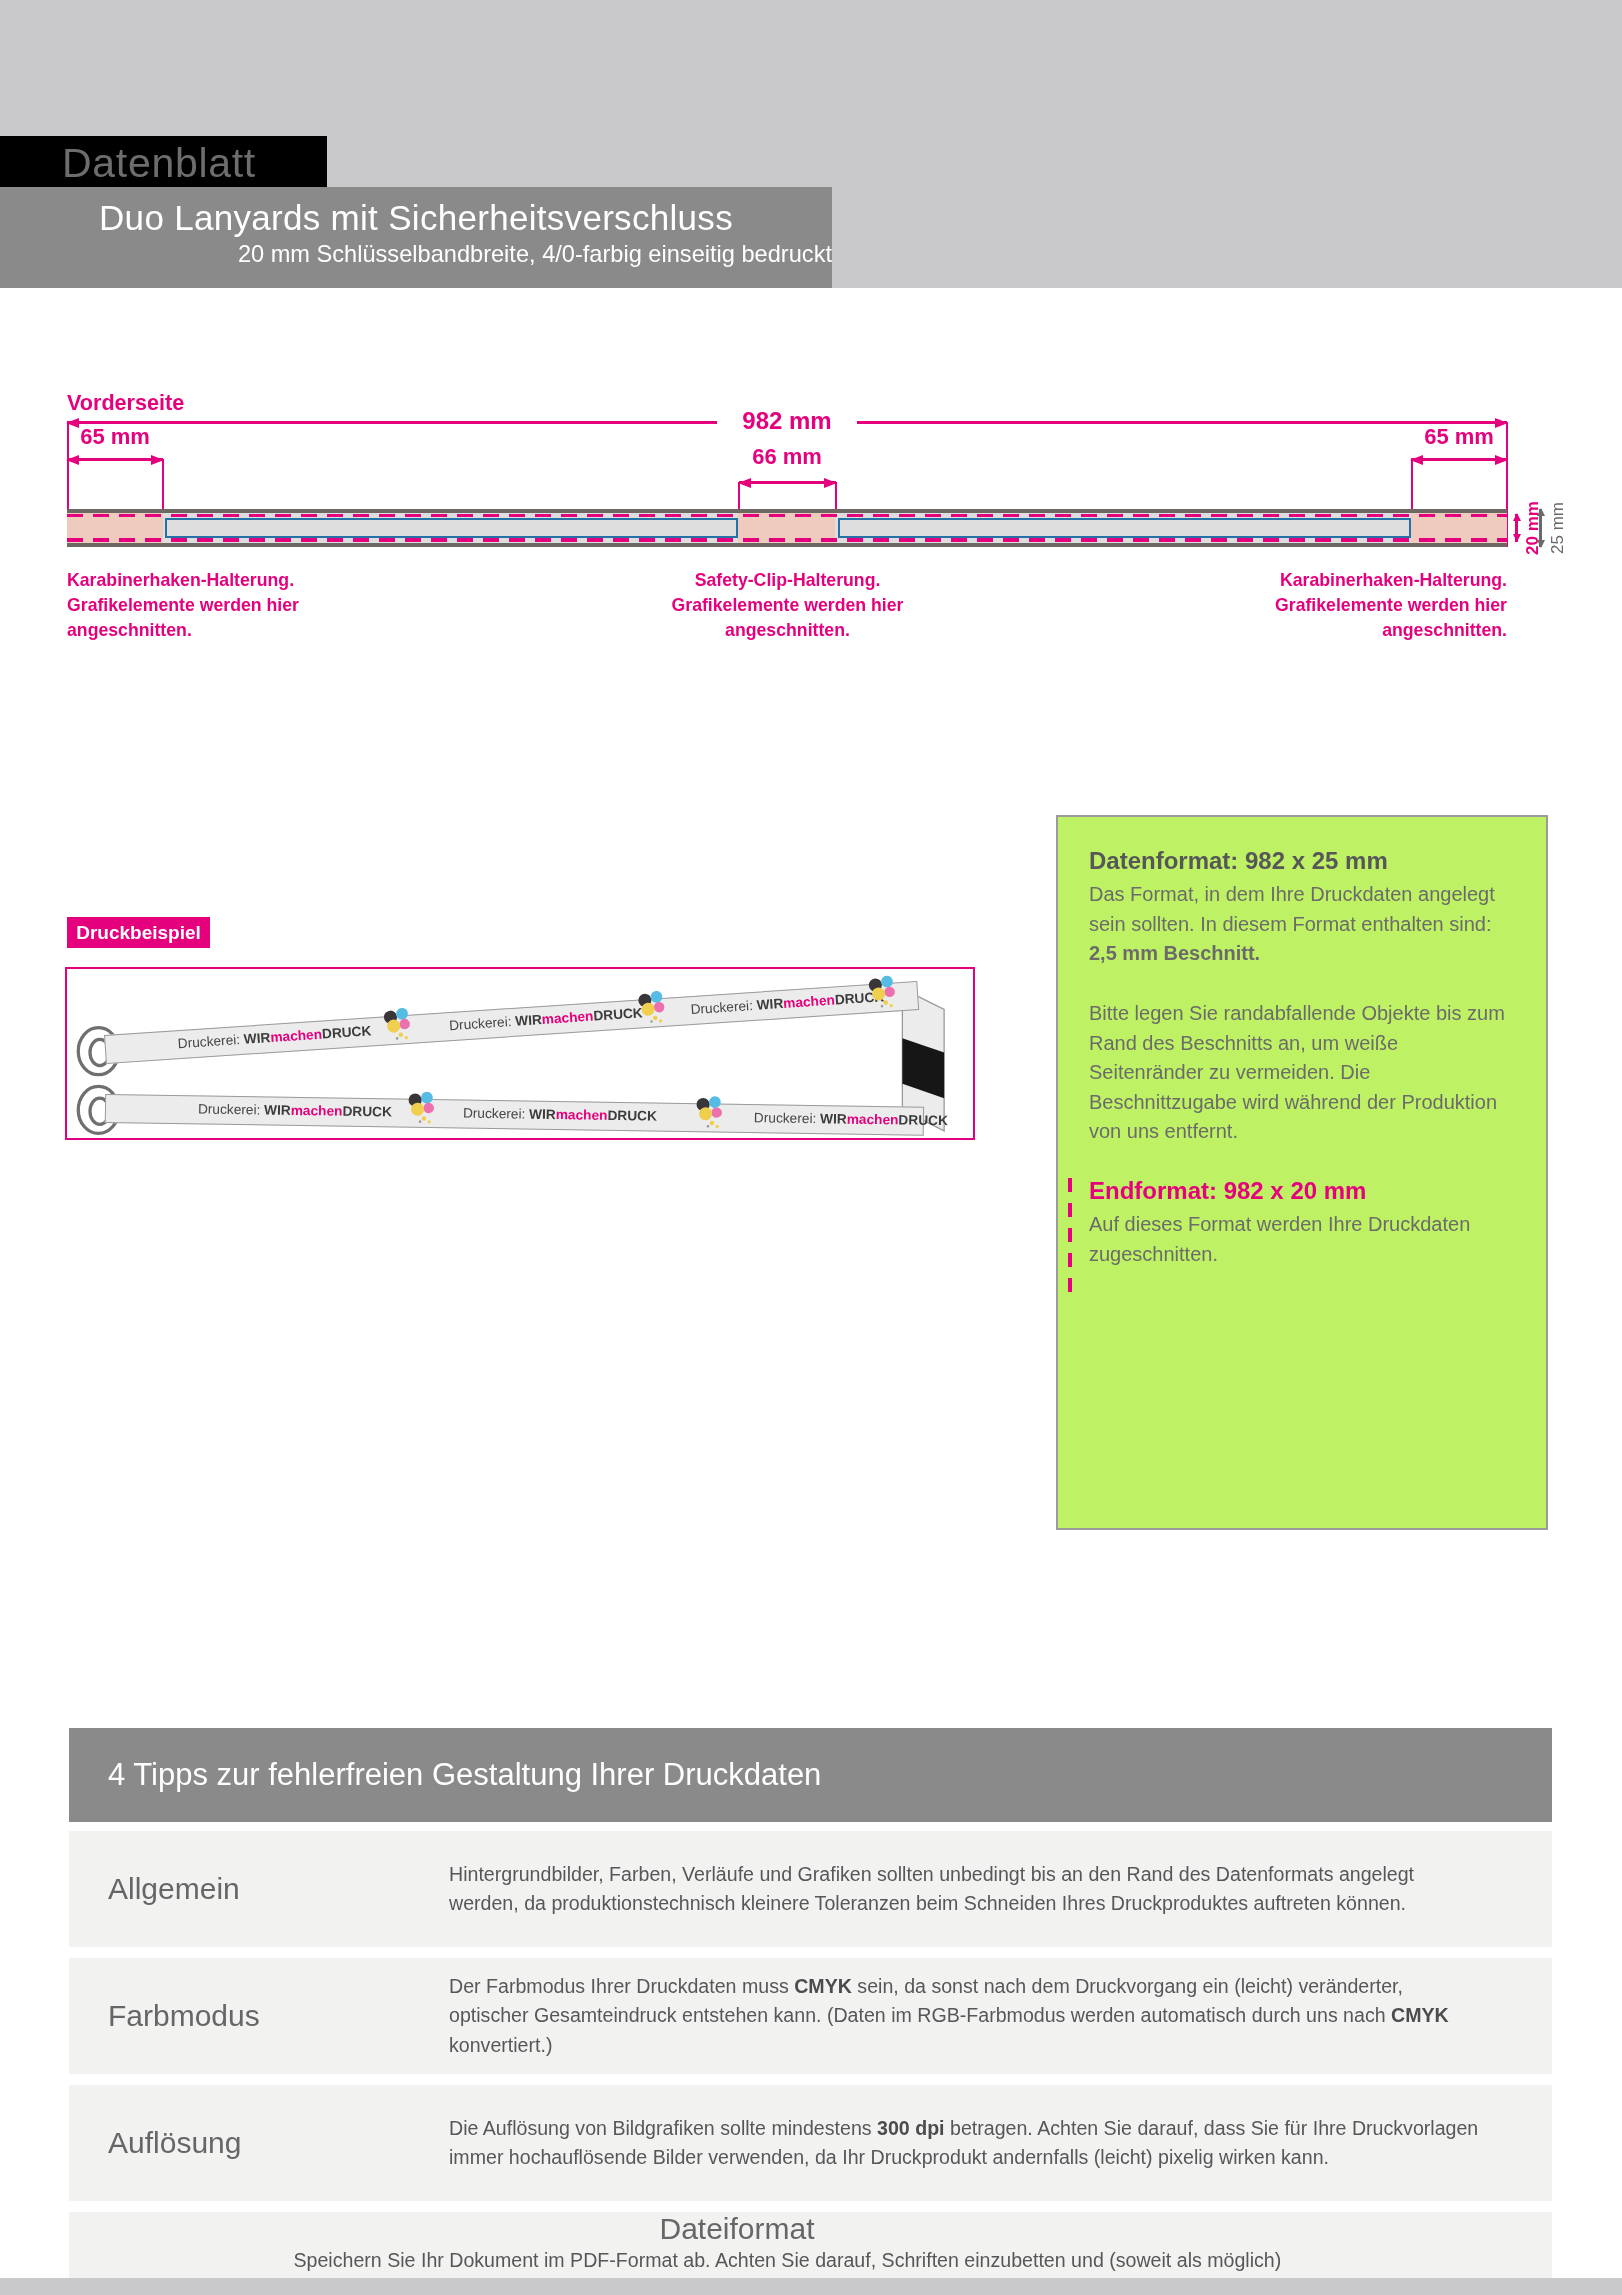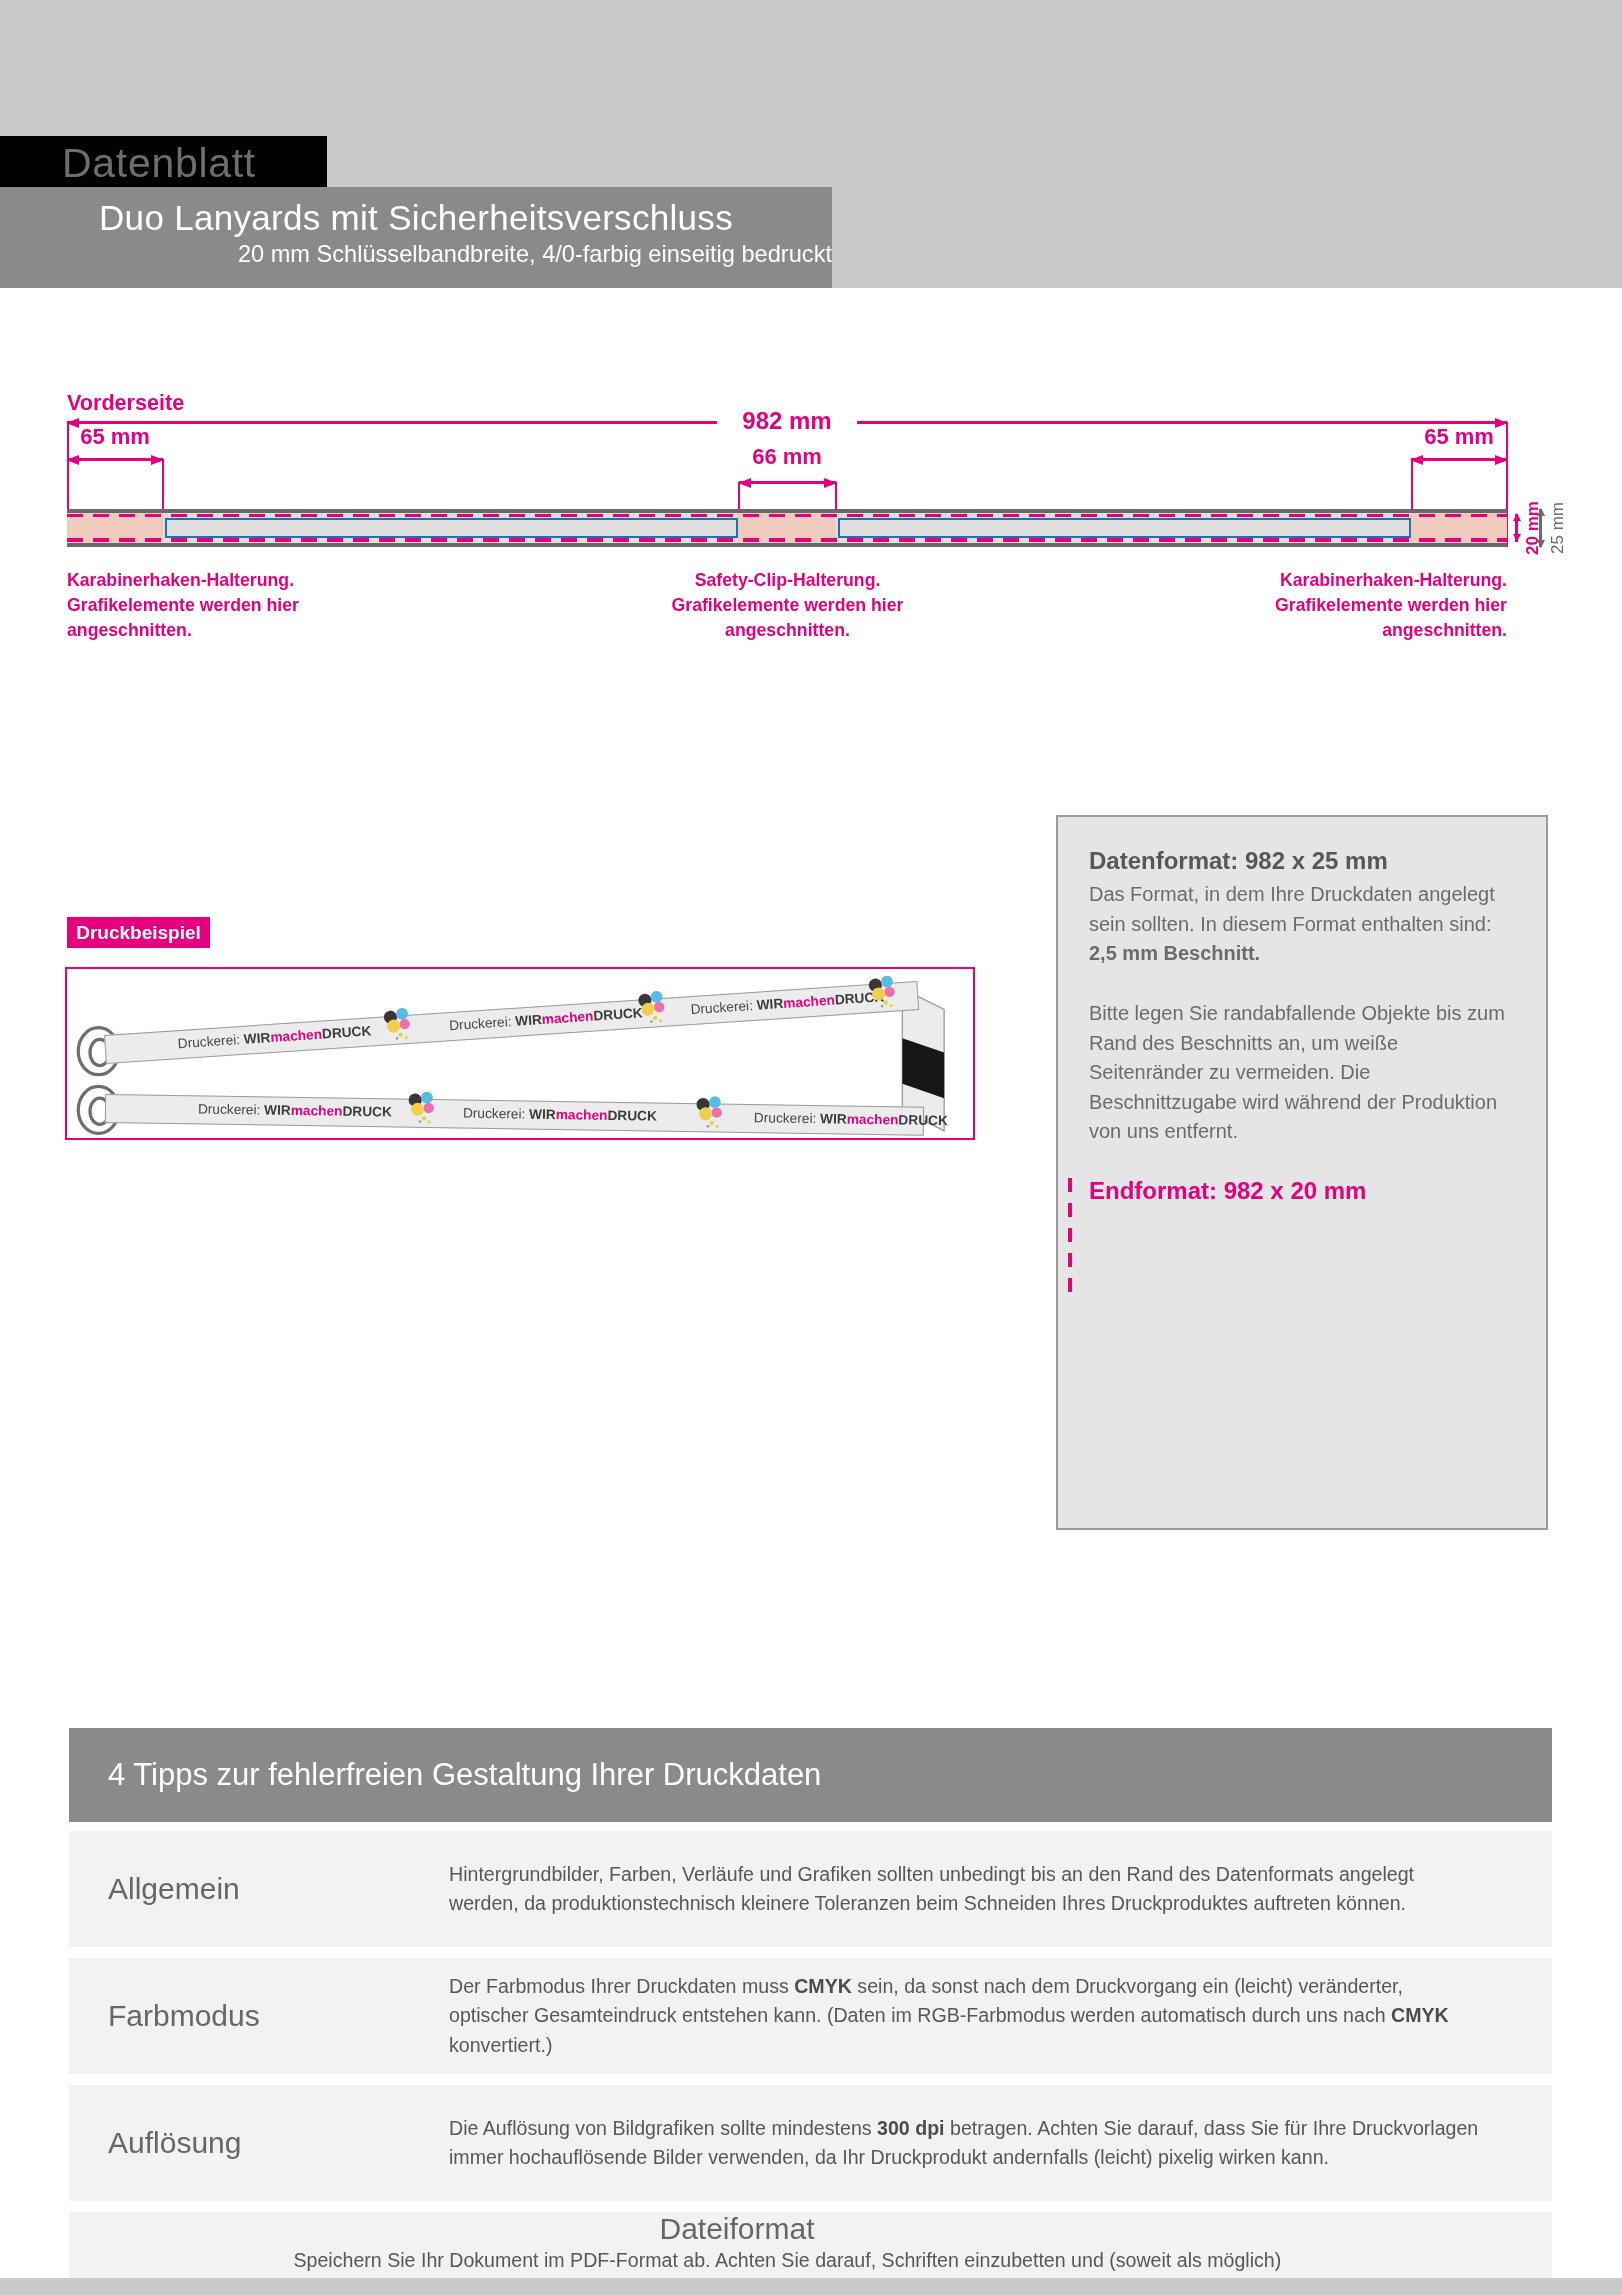--- a/index.html
+++ b/index.html
@@ -57,21 +57,21 @@
     font-size:19px;font-weight:bold;text-align:center;line-height:31px;}
   .db-box{position:absolute;left:65px;top:967px;width:906px;height:169px;border:2.6px solid #e5007d;background:#fff;}
   .strap{position:absolute;height:29px;background:#ececec;border:1.3px solid #9a9a9a;box-sizing:border-box;}
   .strap-upper{left:105px;top:1035px;width:815px;transform:rotate(-3.8deg);transform-origin:left center;}
   .strap-lower{left:105px;top:1094px;width:819px;transform:rotate(0.9deg);transform-origin:left center;}
   .logo{position:absolute;top:0;height:26px;line-height:26px;font-size:13.7px;white-space:nowrap;color:#474747;}
   .logo b{color:#3c3c3c;} .logo .mg{color:#e5007d;font-weight:bold;}
   .balloons{position:absolute;top:-9.2px;}
 
   
-  .infobox{position:absolute;left:1056px;top:815px;width:492px;height:715px;background:#e5e5e5;
+  .infobox{position:absolute;left:1056px;top:815px;width:492px;height:715px;background:#bef264;
     border:2px solid #9b9b9b;box-sizing:border-box;padding:30px 26px 0 31px;}
   .infobox .sec{position:relative;width:419px;}
   .ib-title{font-size:24px;font-weight:bold;color:#57575a;margin:0 0 5.2px 0;}
   .ib-title.mag{color:#e5007d;} .ib-title.blue{color:#1d71b8;}
   .ib-sub{font-size:21.6px;color:#1d71b8;margin:0 0 2.6px 0;}
   .ib-body{font-size:20px;color:#6b6b6b;line-height:1.48;margin:0;}
   .marker{position:absolute;left:-21px;width:3.9px;}
   .marker.dashed{background:repeating-linear-gradient(180deg,#e5007d 0 14.4px,rgba(0,0,0,0) 14.4px 25px);}
   .marker.solid{background:#1d71b8;}
   .mt46{margin-top:30px;} .mt64{margin-top:30px;}
@@ -233,20 +233,21 @@
 
   <div class="infobox">
     <div class="sec">
       <p class="ib-title">Datenformat: 982 x 25 mm</p>
       <p class="ib-body"><span>Das Format, in dem Ihre Druckdaten angelegt sein sollten. In diesem Format enthalten sind: </span><b>2,5 mm Beschnitt.</b></p>
       <p class="ib-body mt46">Bitte legen Sie randabfallende Objekte bis zum Rand des Beschnitts an, um weiße Seitenränder zu vermeiden. Die Beschnittzugabe wird während der Produktion von uns entfernt.</p>
     </div>
     <div class="sec mt64">
       <div class="marker dashed" style="top:1.3px;height:122px;"></div>
       <p class="ib-title mag">Endformat: 982 x 20 mm</p>
+      <p class="ib-body">Auf dieses Format werden Ihre Druckdaten zugeschnitten.</p>
     </div>
   </div>
 
   <div class="tips-band">
     <div class="th">4 Tipps zur fehlerfreien Gestaltung Ihrer Druckdaten</div>
   </div>
 
   <div class="tip-row row1">
     <div class="tip-label">Allgemein</div>
     <div class="tip-text"><span>Hintergrundbilder, Farben, Verläufe und Grafiken sollten unbedingt bis an den Rand des Datenformats angelegt werden, da produktionstechnisch kleinere Toleranzen beim Schneiden Ihres Druckproduktes auftreten können.</span><b></b><span></span><b></b><span></span></div>

